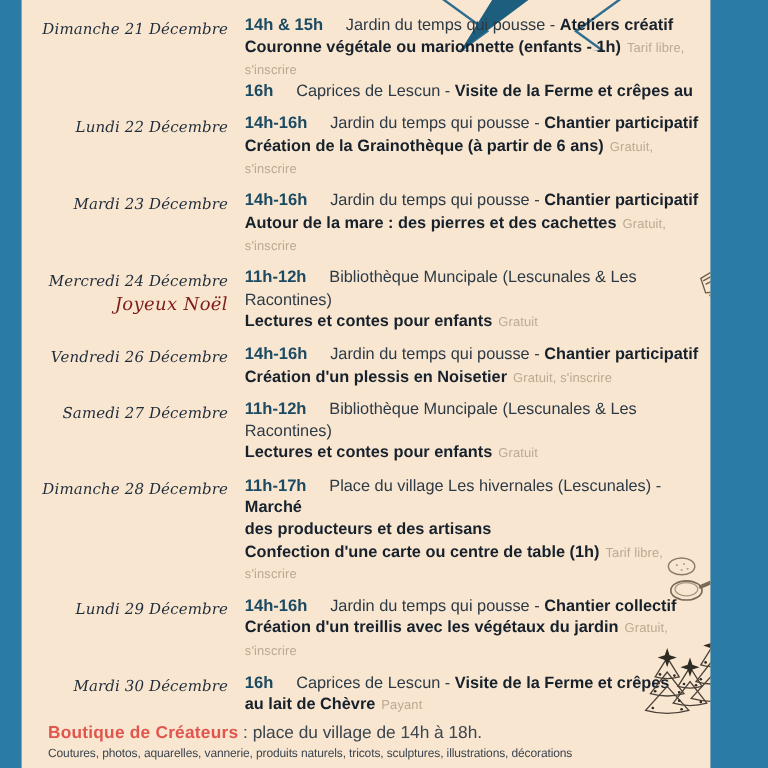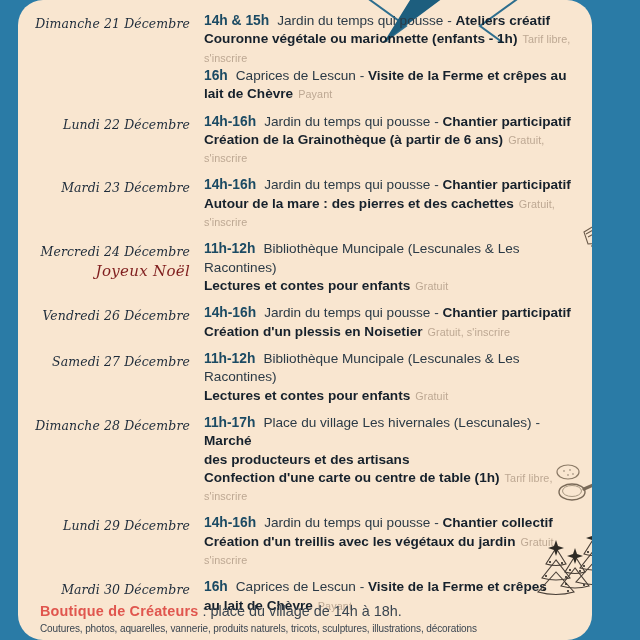--- a/index.html
+++ b/index.html
@@ -14,21 +14,20 @@
     width:640px;height:640px;
     background:#2a7ba6;
     box-sizing:border-box;
     overflow:hidden;
   }
   .paper{
     position:absolute;
     left:18px; top:0; right:48px; bottom:0;
     background:#f9e6d0;
     overflow:hidden;
-    border-radius:25px;
   }
   .paper-inner{
     position:absolute;
     left:0;top:0;right:0;bottom:0;
   }
 
   
   .star-deco{
     position:absolute;
     left:330px; top:-78px;
@@ -81,21 +80,21 @@
   .line{
     line-height:1.34;
     font-size:13.6px;
     color:#1d2b3a;
     margin-bottom:0px;
   }
   .time{
     color:#1b4a63;
     font-weight:bold;
     font-size:13.8px;
-    margin-right:8px;
+    margin-right:19px;
   }
   .place{
     color:#2b3a46;
     font-weight:normal;
   }
   .title{
     color:#16212c;
     font-weight:bold;
   }
   .price{
@@ -148,21 +147,20 @@
 
       <div class="schedule">
           <div class="row">
             <div class="date-col">
               <div class="date">Dimanche 21 Décembre</div>
             </div>
             <div class="evt-col">
               <div class="line"><span class="time">14h &amp; 15h</span><span class="place">Jardin du temps qui pousse - </span><span class="title">Ateliers créatif</span></div>
               <div class="line"><span class="title">Couronne végétale ou marionnette (enfants - 1h)</span><span class="price">Tarif libre, s'inscrire</span></div>
               <div class="line"><span class="time">16h</span><span class="place">Caprices de Lescun - </span><span class="title">Visite de la Ferme et crêpes au</span></div>
-              <div class="line"><span class="title">lait de Chèvre</span><span class="price">Payant</span></div>
             </div>
           </div>
           <div class="row">
             <div class="date-col">
               <div class="date">Lundi 22 Décembre</div>
             </div>
             <div class="evt-col">
               <div class="line"><span class="time">14h-16h</span><span class="place">Jardin du temps qui pousse - </span><span class="title">Chantier participatif</span></div>
               <div class="line"><span class="title">Création de la Grainothèque (à partir de 6 ans)</span><span class="price">Gratuit, s'inscrire</span></div>
             </div>

